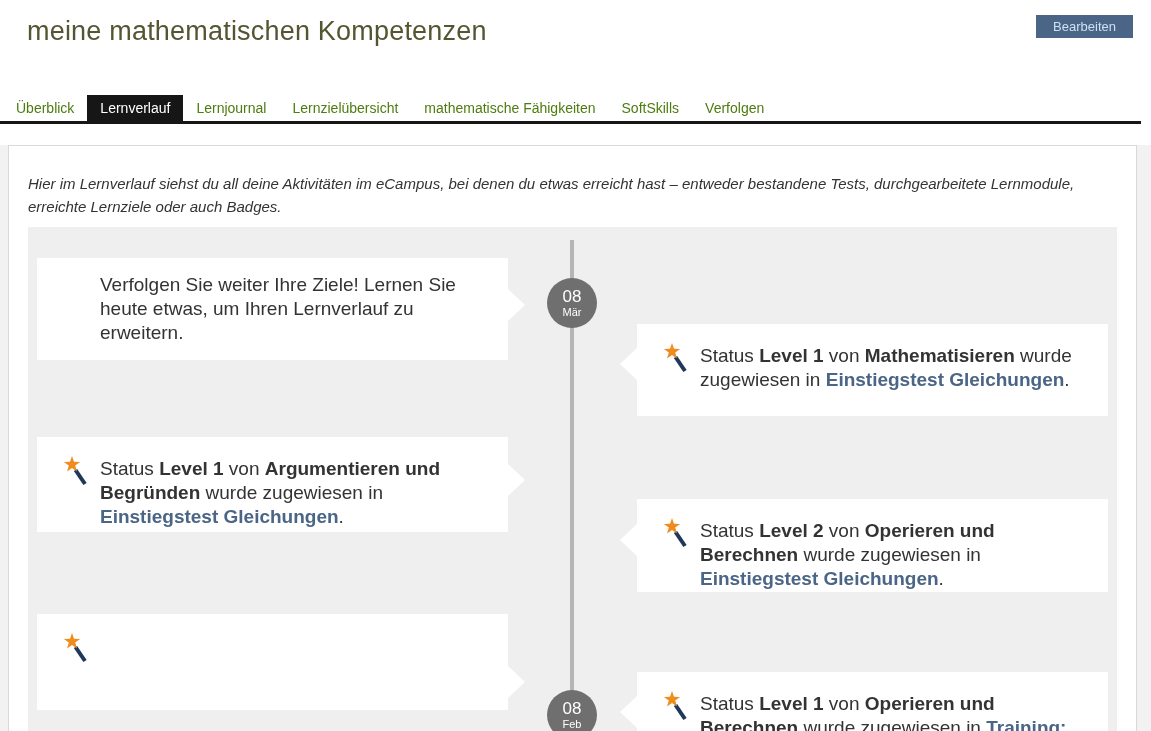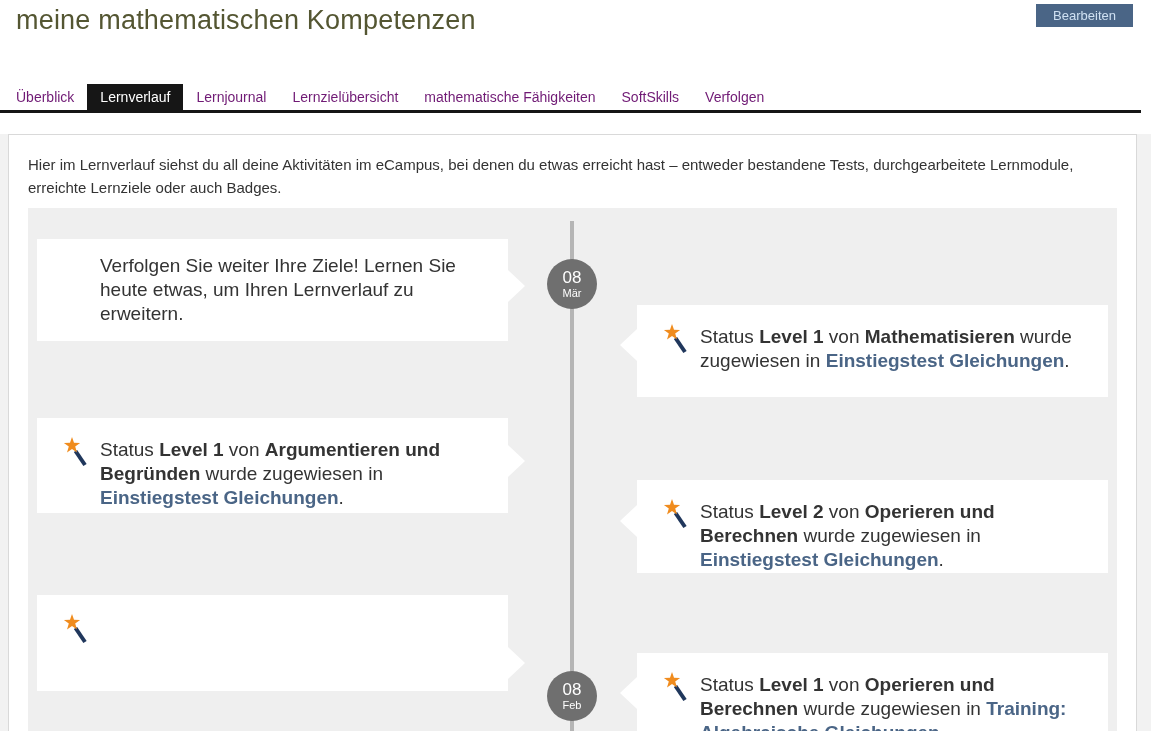--- a/index.html
+++ b/index.html
@@ -8,33 +8,33 @@
     --badge:#6f6f6f; --text:#333333; --star:#f08c1e; --wand:#20375c;
   }
   *{box-sizing:border-box}
   html,body{margin:0;padding:0}
   body{
     width:1151px;height:731px;overflow:hidden;background:#fff;
     font-family:"Liberation Sans","DejaVu Sans",sans-serif;color:var(--text);
   }
   
   .header{position:relative;height:84px;background:#fff}
-  .page-title{margin:0;padding:5px 16px 0;font-size:27px;font-weight:400;color:var(--title);letter-spacing:.2px}
+  .page-title{margin:11px;padding:5px 16px 0;font-size:27px;font-weight:400;color:var(--title);letter-spacing:.2px}
   .page-subtitle{padding:3px 16px 0;font-size:12px;color:#6b6b6b}
   .edit-btn{position:absolute;top:4px;right:18px;background:var(--accent);color:var(--btn-text);
     border:none;padding:4px 17px;font-size:13px;font-family:inherit;cursor:pointer}
   
   .tabbar{display:flex;align-items:flex-end;width:1141px;border-bottom:3px solid var(--tab-active);padding-left:3px}
-  .tab{padding:5px 13px 5px;font-size:14px;color:#701a75;height:26px;line-height:16px;cursor:pointer;white-space:nowrap}
+  .tab{padding:5px 13px 5px;font-size:14px;color:#4d7c0f;height:26px;line-height:16px;cursor:pointer;white-space:nowrap}
   .tab.active{background:var(--tab-active);color:#fff}
   
   .content-bg{background:var(--page-gray);height:618px}
   .panel{margin:21px 14px 0 8px;background:#fff;border:1px solid var(--panel-border);
     padding:18px 19px 0;height:690px}
-  .intro{font-size:15px;line-height:23px;color:var(--text);margin:0 0 9px}
+  .intro{font-style:italic;font-size:15px;line-height:23px;color:var(--text);margin:8px 0 9px}
   .timeline{position:relative;background:var(--tl-bg);height:545px;overflow:hidden}
   .tl-line{position:absolute;left:542px;top:13px;bottom:0;width:4px;background:var(--tl-line)}
   .tl-badge{position:absolute;width:50px;height:50px;border-radius:50%;background:var(--badge);
     color:#fff;display:flex;flex-direction:column;align-items:center;justify-content:center;z-index:2}
   .tl-badge .day{font-size:17px;line-height:18px}
   .tl-badge .month{font-size:11px;line-height:13px}
   .card{position:absolute;background:#fff;z-index:1}
   .card .content{font-size:19px;line-height:24px;color:var(--text);padding:20px 14px 0 63px}
   .card.vcenter{display:flex;align-items:center}
   .card.vcenter .content{padding-top:0;padding-right:8px}

